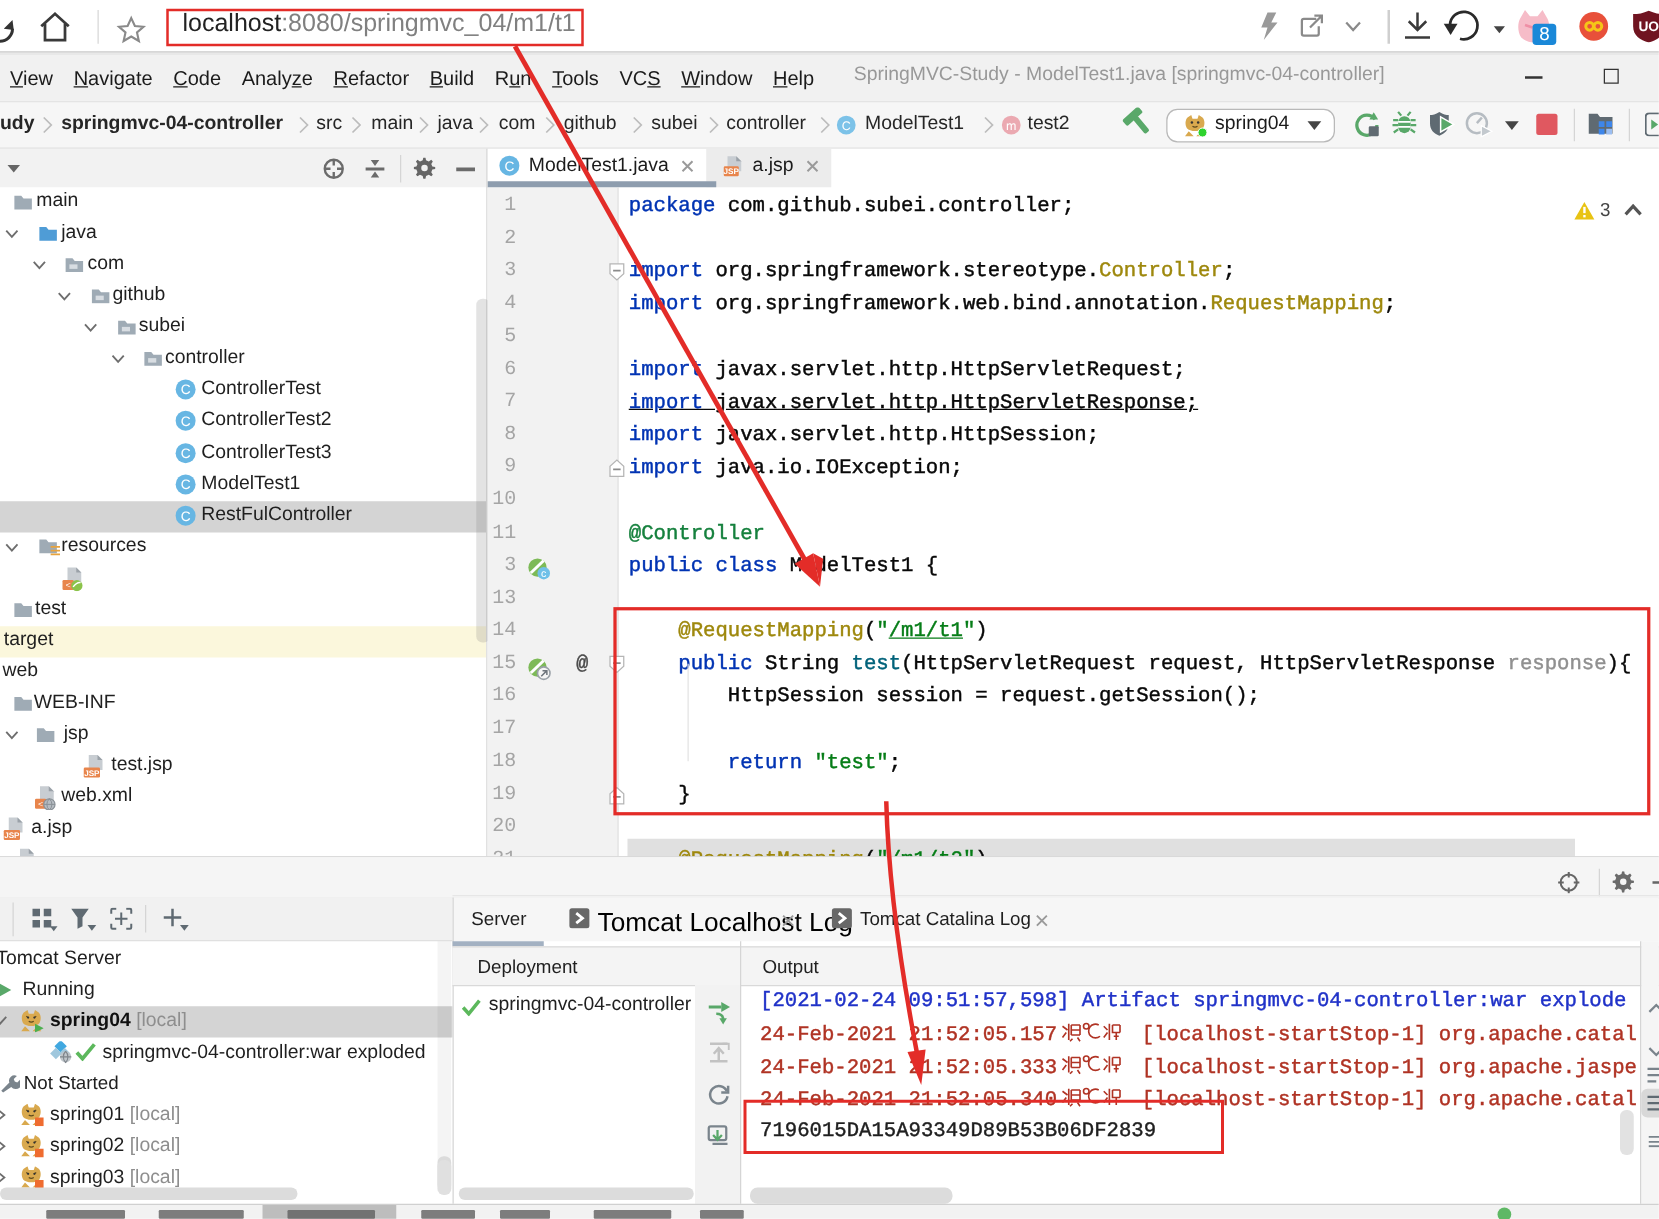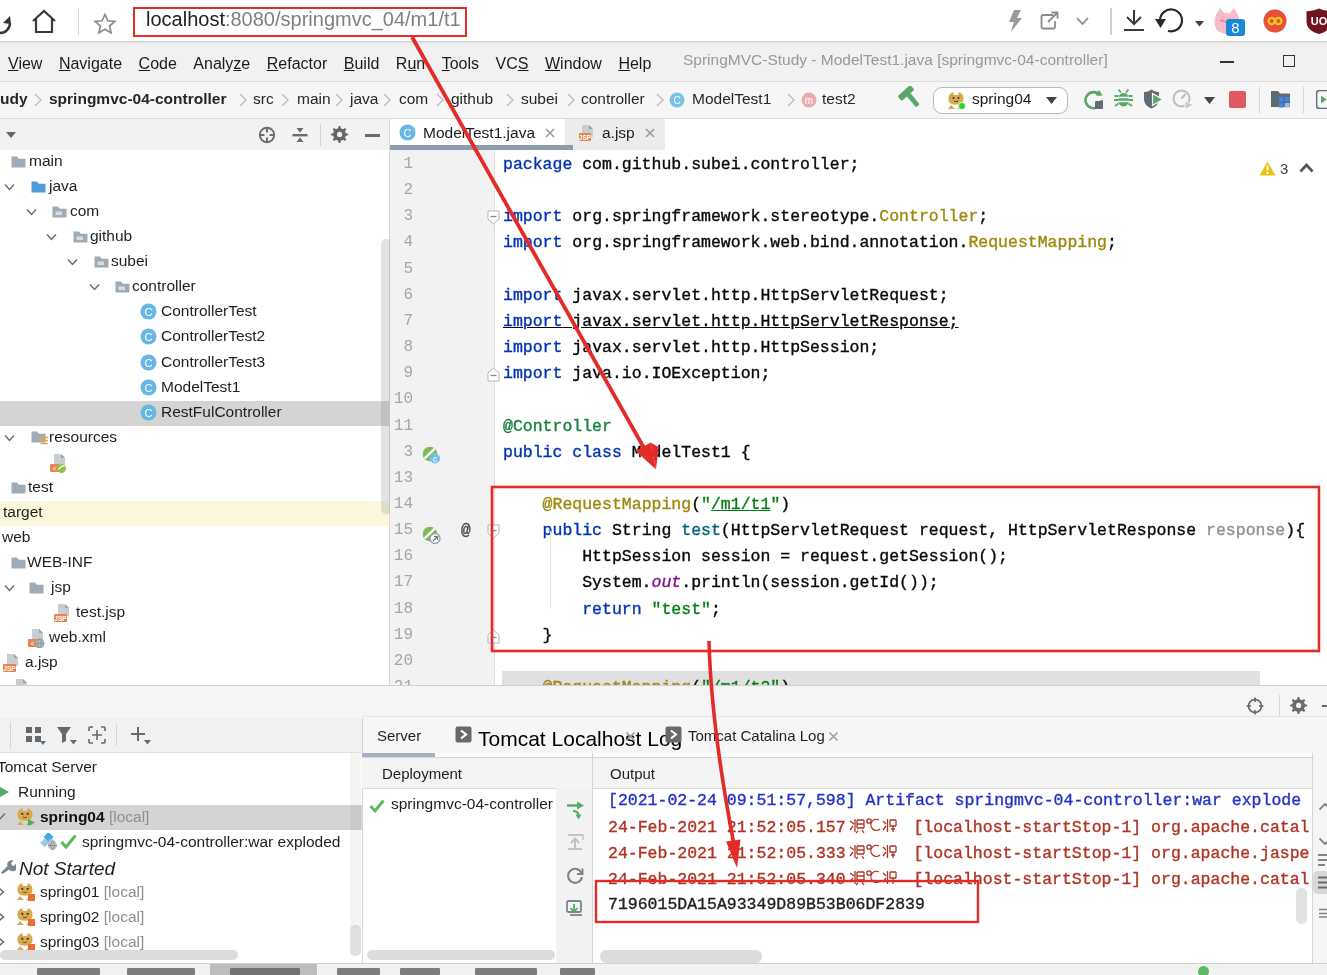--- a/index.html
+++ b/index.html
@@ -381,21 +381,21 @@
     </div>
     <div class="abs" style="left:0;top:426px;width:389px;height:25px;">
       <svg class="abs" style="left:4px;top:8px" width="11" height="8" viewBox="0 0 11 8">
         <path d="M1 1.5 L5.5 6.5 L10 1.5" fill="none" stroke="#6e6e6e" stroke-width="1.5"></path>
       </svg>
       <svg class="abs" style="left:29px;top:5px" width="15" height="13" viewBox="0 0 15 13">
         <path d="M0.5 1.5 H6 L7.8 3.8 H14.5 V12.5 H0.5 Z" fill="#9fabb5"></path>
       </svg>
       <div class="abs" style="left:51px;top:1.5px;font-size:15.5px;color:#1f1f1f;">jsp</div>
     </div>
-    <div class="abs" style="left:4px;top:451px;width:389px;height:25px;">
+    <div class="abs" style="left:17px;top:451px;width:389px;height:25px;">
       <svg class="abs" style="left:49px;top:2px" width="18" height="20" viewBox="0 0 18 20">
         <path d="M5 1 H12 L16 5 V13 H5 Z" fill="#c8cdd2"></path>
         <path d="M12 1 V5 H16 Z" fill="#9aa1a8"></path>
         <rect x="1" y="11" width="13" height="8" rx="1" fill="#e8854c"></rect>
         <text x="7.5" y="17.5" font-size="6.5" fill="#fff" text-anchor="middle" font-family="Liberation Sans" font-weight="bold">JSP</text>
       </svg>
       <div class="abs" style="left:72px;top:1.5px;font-size:15.5px;color:#1f1f1f;">test.jsp</div>
     </div>
     <div class="abs" style="left:0;top:476px;width:389px;height:25px;">
       <svg class="abs" style="left:27px;top:2px" width="18" height="20" viewBox="0 0 18 20">
@@ -464,21 +464,20 @@
     <div class="abs" style="left:503px;top:83px;white-space:pre;"><span style="color:#0033B3">import</span> org.springframework.web.bind.annotation.<span style="color:#9E880D">RequestMapping</span>;</div>
     <div class="abs" style="left:503px;top:136px;white-space:pre;"><span style="color:#0033B3">import</span> javax.servlet.http.HttpServletRequest;</div>
     <div class="abs" style="left:503px;top:162px;white-space:pre;text-decoration:underline;"><span style="color:#0033B3">import</span> javax.servlet.http.HttpServletResponse;</div>
     <div class="abs" style="left:503px;top:188px;white-space:pre;"><span style="color:#0033B3">import</span> javax.servlet.http.HttpSession;</div>
     <div class="abs" style="left:503px;top:214px;white-space:pre;"><span style="color:#0033B3">import</span> java.io.IOException;</div>
     <div class="abs" style="left:503px;top:267px;white-space:pre;"><span style="color:#15803d">@Controller</span></div>
     <div class="abs" style="left:503px;top:293px;white-space:pre;"><span style="color:#0033B3">public class</span> ModelTest1 {</div>
     <div class="abs" style="left:503px;top:345px;white-space:pre;">    <span style="color:#9E880D">@RequestMapping</span>(<span style="color:#067D17">"<u>/m1/t1</u>"</span>)</div>
     <div class="abs" style="left:503px;top:371px;white-space:pre;">    <span style="color:#0033B3">public</span> String <span style="color:#00627A">test</span>(HttpServletRequest request, HttpServletResponse <span style="color:#909090">response</span>){</div>
     <div class="abs" style="left:503px;top:397px;white-space:pre;">        HttpSession session = request.getSession();</div>
-    <div class="abs" style="left:503px;top:423px;white-space:pre;">        System.<span style="color:#871094;font-style:italic">out</span>.println(session.getId());</div>
     <div class="abs" style="left:503px;top:450px;white-space:pre;">        <span style="color:#0033B3">return</span> <span style="color:#067D17">"test"</span>;</div>
     <div class="abs" style="left:503px;top:476px;white-space:pre;">    }</div>
     <div class="abs" style="left:550px;top:381px;width:1px;height:78px;background:#e3e3e3;"></div>
     <div class="abs" style="left:502px;top:521px;width:758px;height:30px;background:#e0e0e0;"></div>
     <div class="abs" style="left:503px;top:528px;white-space:pre;"><span style="color:#9E880D">    @RequestMapping</span>(<span style="color:#067D17">"/m1/t2"</span>)</div>
     <svg class="abs" style="left:487px;top:60px" width="13" height="15" viewBox="0 0 13 15">
       <path d="M1 1 H12 V9 L6.5 14 L1 9 Z" fill="#fff" stroke="#b5b5b5"></path>
       <path d="M3.5 6.5 H9.5" stroke="#8a8a8a" stroke-width="1.3"></path>
     </svg>
     <svg class="abs" style="left:487px;top:217px" width="13" height="15" viewBox="0 0 13 15">
@@ -598,21 +597,21 @@
       </svg>
       <svg class="abs" style="left:60px;top:4px" width="17" height="15" viewBox="0 0 17 15">
         <path d="M1.5 8 L6 13 L15.5 1.5" fill="none" stroke="#5cb85c" stroke-width="3"></path>
       </svg>
       <div class="abs" style="left:82px;top:3px;font-size:15.5px;color:#1f1f1f;">springmvc-04-controller:war exploded</div>
     </div>
     <div class="abs" style="left:0;top:855px;width:362px;height:25px;">
       <svg class="abs" style="left:0px;top:4px" width="16" height="16" viewBox="0 0 16 16">
         <path d="M1 13.5 L7.5 7 A4.3 4.3 0 0 1 13.5 1.7 L11 4.2 L11.8 6.2 L13.8 7 L16.3 4.5 A4.3 4.3 0 0 1 9 10.5 L2.5 15 Z" fill="#7a848c"></path>
       </svg>
-      <div class="abs" style="left:19px;top:3px;font-size:19px;color:#1f1f1f;font-style:italic;">Not Started</div>
+      <div class="abs" style="left:19px;top:3px;font-size:15px;color:#1f1f1f;">Not Started</div>
     </div>
     <div class="abs" style="left:0;top:880px;width:362px;height:25px;">
       <svg class="abs" style="left:-4px;top:6px" width="9" height="12" viewBox="0 0 9 12">
         <path d="M1.5 1 L7.5 6 L1.5 11" fill="none" stroke="#6e6e6e" stroke-width="1.5"></path>
       </svg>
       <svg class="abs" style="left:16px;top:3px" width="19" height="18" viewBox="0 0 19 18">
     <path d="M3 2 L6 0 L7 3 H11 L12 0 L15 2 C17 4 17 8 15.5 10.5 C13 13.5 5 13.5 2.5 10.5 C1 8 1 4 3 2 Z" fill="#d9a94e"></path>
     <path d="M4 13 L1 17 H8 Z M14 13 L17 17 H10 Z" fill="#d9a94e"></path>
     <path d="M5 5 l1.5 1 M13 5 l-1.5 1" stroke="#5d4a1e" stroke-width="1"></path>
     <circle cx="6.5" cy="6" r="0.9" fill="#333"></circle>

